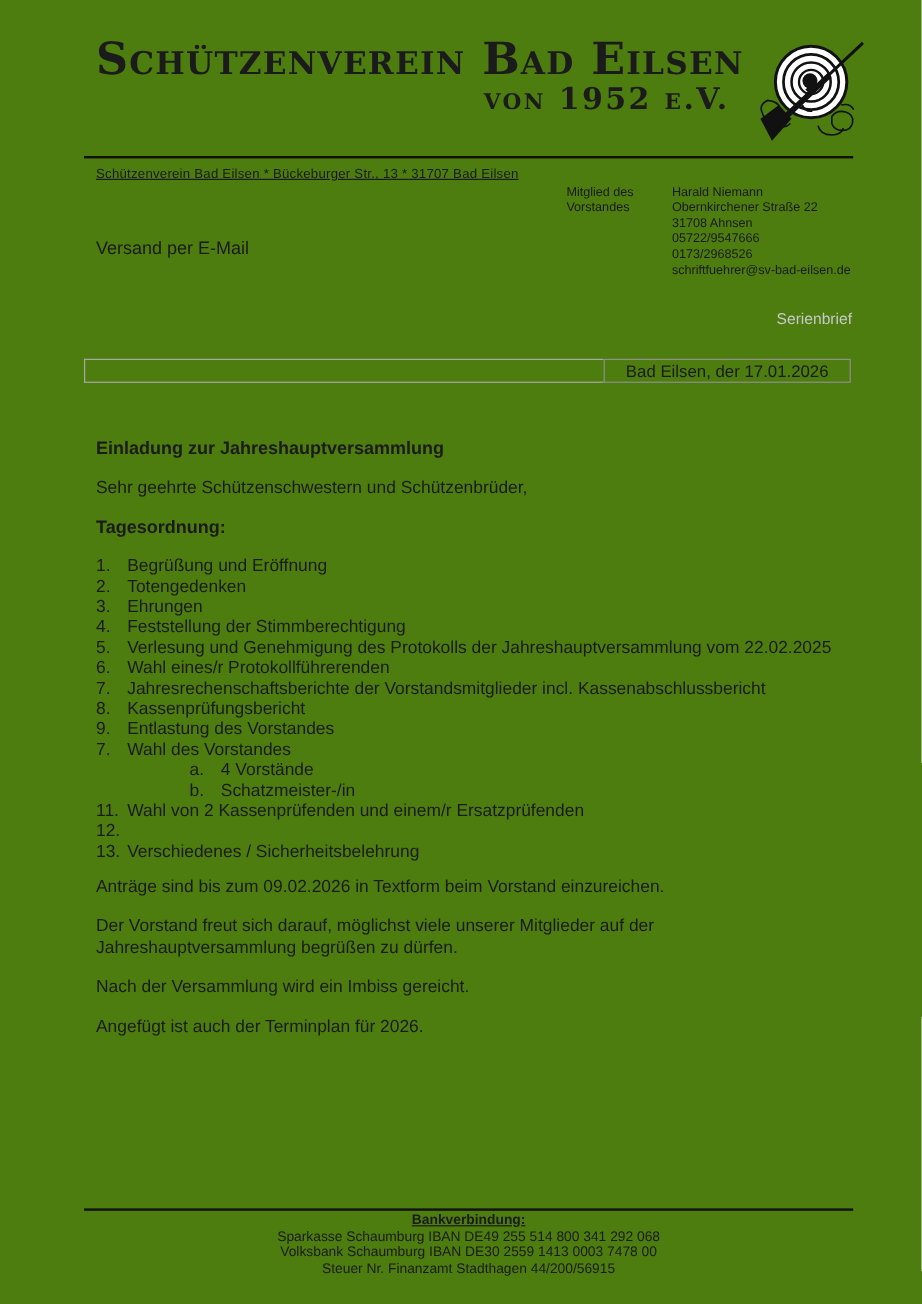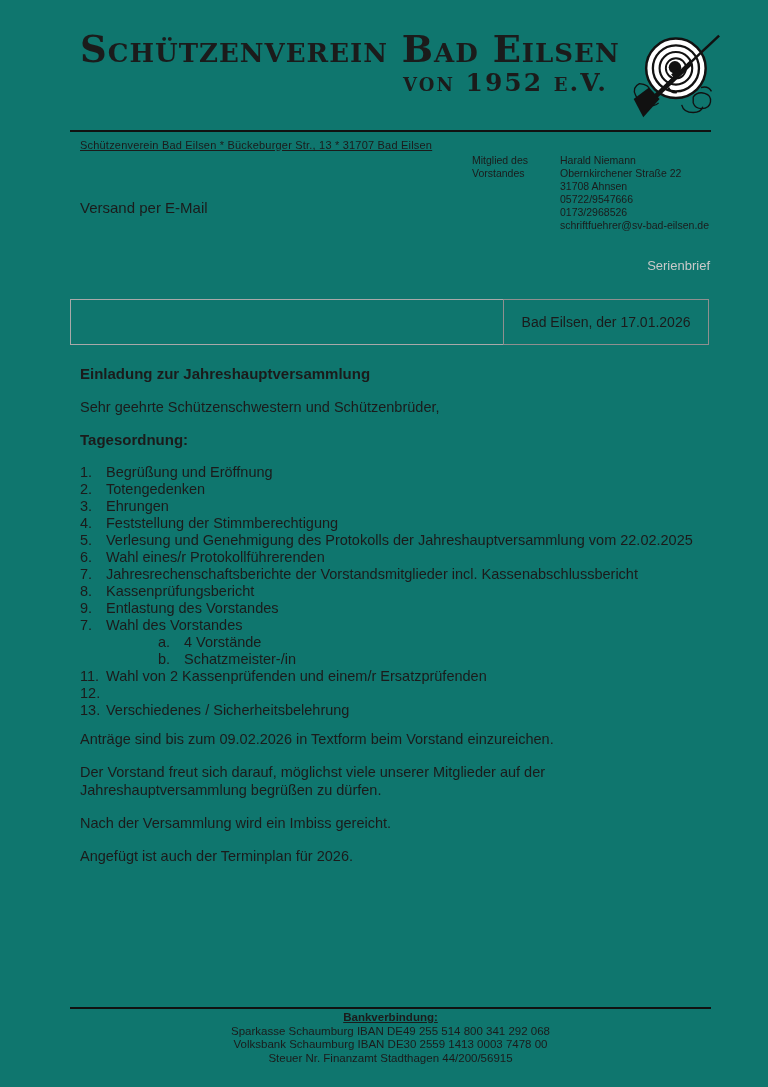--- a/index.html
+++ b/index.html
@@ -1,19 +1,19 @@
 <!DOCTYPE html>
 <html><head>
 <meta charset="utf-8">
 <style>
   html,body{margin:0;padding:0;background:#e8e8e8;}
   .page{
     position:relative;
     width:768px;height:1087px;
-    background:#0f766e;
+    background:#4d7c0f;
     font-family:"Liberation Sans", sans-serif;
     color:#1b1b1b;
     overflow:hidden;
     margin:0 auto;
   }
   
   .org-name{
     position:absolute;left:80px;top:26px;width:540px;
     font-family:"DejaVu Serif", serif;
     font-weight:bold;font-variant:small-caps;
@@ -47,21 +47,21 @@
   .delivery-note{
     position:absolute;left:80px;top:199px;
     font-size:15px;
   }
   .watermark{
     position:absolute;right:58px;top:258px;
     font-size:13px;color:#c9c9c9;
   }
   
   .date-row{
-    position:absolute;left:70px;top:299px;width:639px;height:46px;
+    position:absolute;left:70px;top:299px;width:639px;height:20px;
     display:flex;
   }
   .addr-box{
     flex:1 1 auto;border:1px solid #a9a9a9;border-right:none;
   }
   .date-box{
     flex:0 0 204px;border:1px solid #8f8f8f;
     display:flex;align-items:center;justify-content:center;
     font-size:14px;
   }

